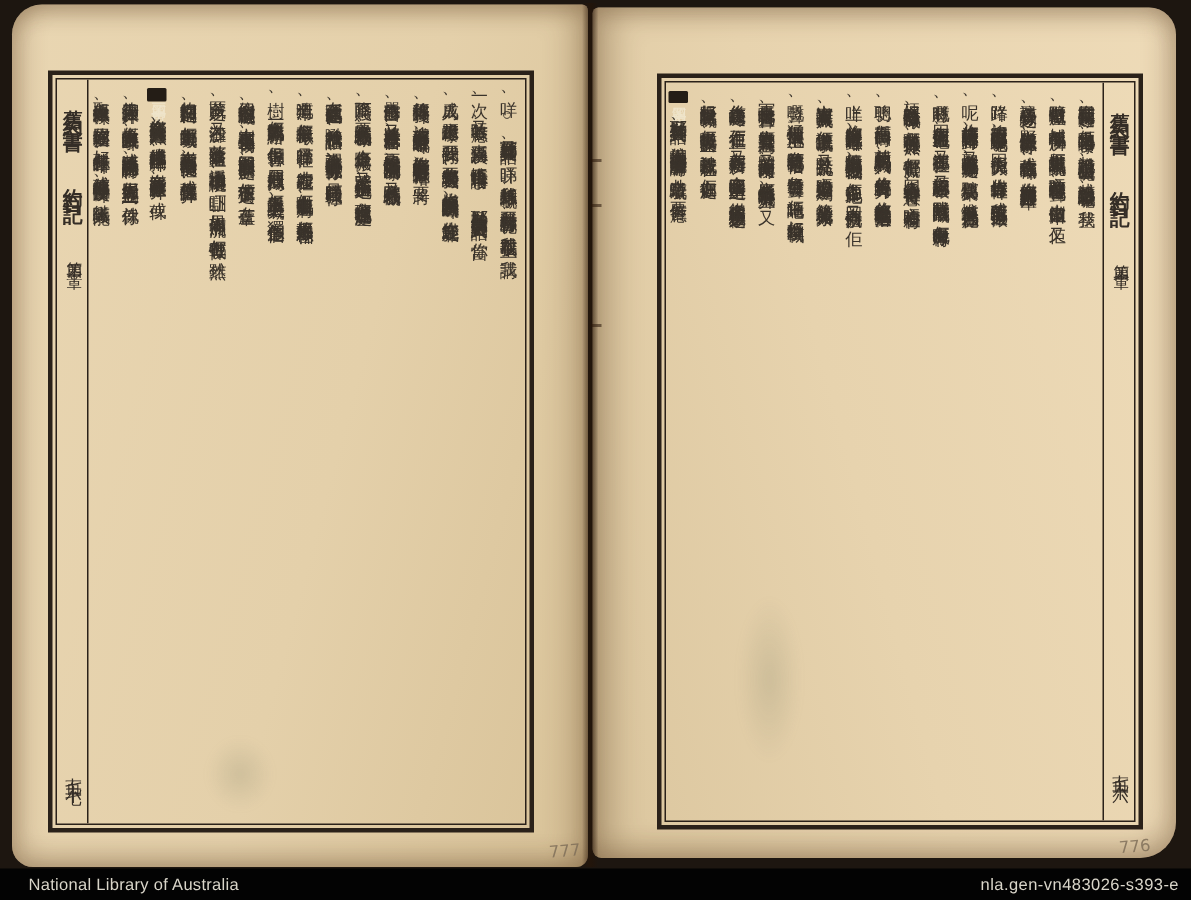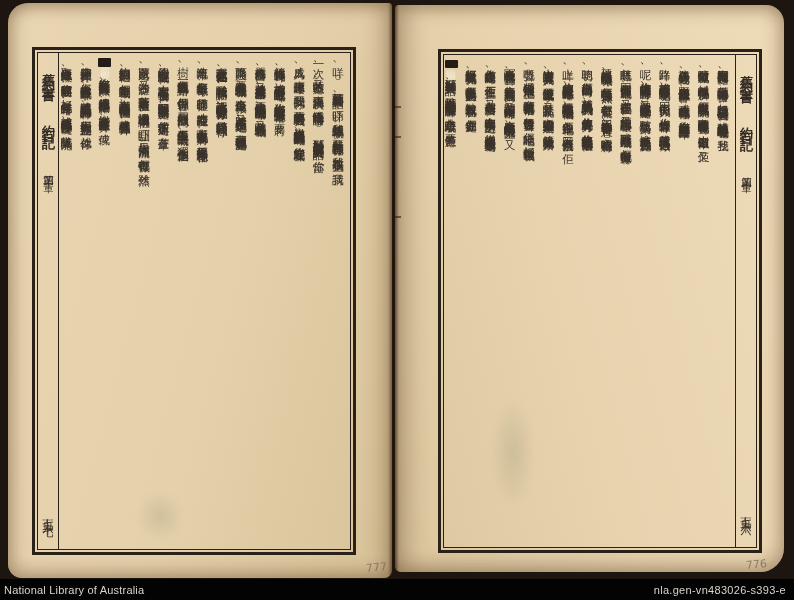--- a/index.html
+++ b/index.html
@@ -50,21 +50,21 @@
   .pencil-right{left:746px;top:558px;}
   .stain{position:absolute;border-radius:50%;filter:blur(3px);}
   .stain-a{left:492px;top:398px;width:42px;height:110px;
     background:radial-gradient(ellipse,rgba(120,122,96,.20),rgba(120,122,96,0) 70%);}
   .stain-b{left:138px;top:492px;width:44px;height:48px;
     background:radial-gradient(ellipse,rgba(120,122,96,.20),rgba(120,122,96,0) 70%);}
   
   .bottombar{position:absolute;left:0;bottom:0;width:794px;height:21px;background:#030303;
     display:flex;align-items:center;justify-content:space-between;
     font-family:"Liberation Sans","DejaVu Sans",sans-serif;color:#d9d5c9;}
-  .bar-left{font-size:11px;margin-left:4px;letter-spacing:.2px;}
+  .bar-left{font-size:11px;margin-left:19px;letter-spacing:.2px;}
   .bar-right{font-size:11px;margin-right:8px;letter-spacing:.3px;}
 </style>
 </head>
 <body>
 
 <div class="scan">
 
   <div class="page page-left">
     <div class="frame frame-left">
       <div class="finner">

